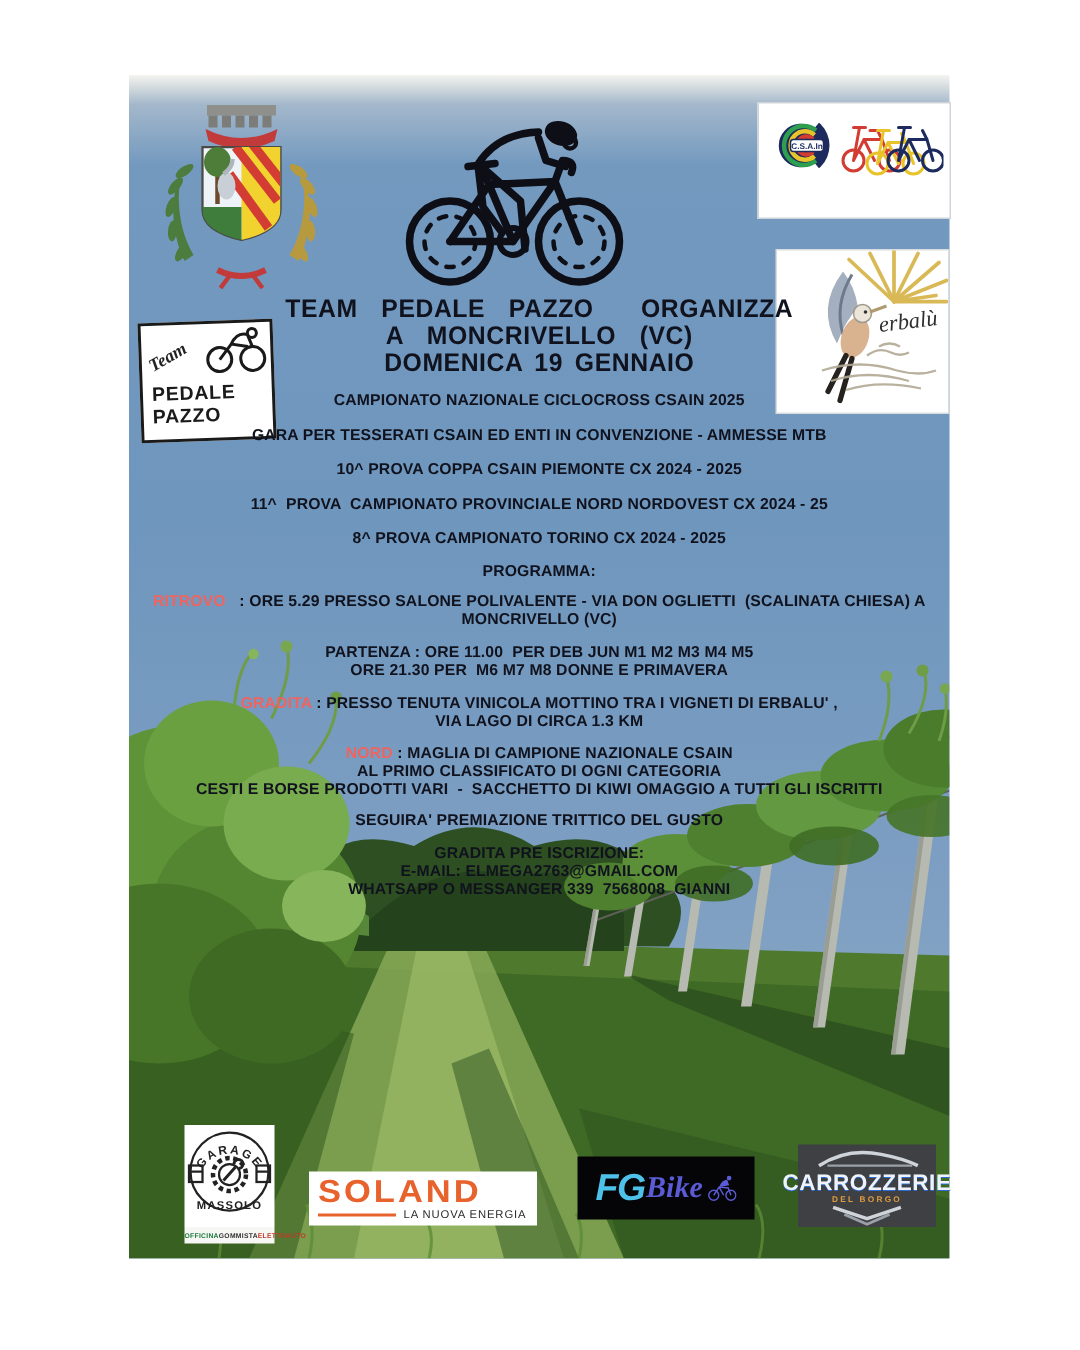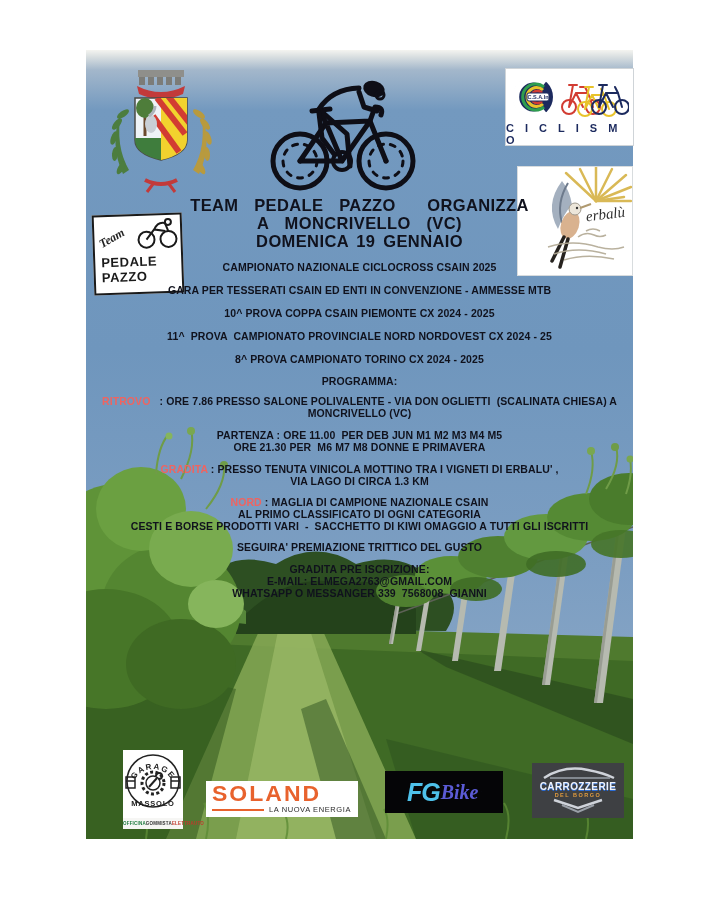--- a/index.html
+++ b/index.html
@@ -30,25 +30,25 @@
   .pp-word{position:absolute;left:6px;font-weight:bold;font-size:13px;letter-spacing:.5px;color:#1a1a1a;}
   .erb-box{left:518px;top:167px;width:114px;height:108px;box-shadow:0 0 0 1px #d8dcde;}
   .garage-box{left:123px;top:750px;width:60px;height:68px;z-index:7;}
   .garage-strip{position:absolute;left:123px;top:818px;width:60px;height:11px;background:#f6f6f4;display:flex;justify-content:space-around;align-items:center;z-index:7;}
   .garage-strip span{font-size:4.5px;font-weight:bold;letter-spacing:.2px;}
   .soland-box{left:206px;top:781px;width:152px;height:36px;z-index:7;padding:2px 6px;box-sizing:border-box;}
   .soland-name{color:#e8622d;font-weight:bold;font-size:23px;letter-spacing:2px;line-height:22px;transform:scaleY(.92);}
   .soland-sub{display:flex;align-items:center;margin-top:0px;}
   .soland-line{flex:0 0 52px;height:2px;background:#e8622d;margin-right:5px;}
   .soland-tag{color:#2b2b2b;font-weight:normal;font-size:7.5px;letter-spacing:.6px;}
-  .fg-box{position:absolute;left:385px;top:771px;width:118px;height:42px;background:#050507;z-index:7;display:flex;align-items:center;padding:0 22px;box-sizing:border-box;}
+  .fg-box{position:absolute;left:385px;top:771px;width:118px;height:42px;background:#050507;z-index:7;display:flex;align-items:center;padding:0 12px;box-sizing:border-box;}
   .fg-fg{color:#4ec1ea;font-weight:bold;font-style:italic;font-size:25px;letter-spacing:-1px;}
   .fg-bike{color:#5b5bd6;font-style:italic;font-size:20px;font-family:"Liberation Serif",serif;font-weight:bold;margin-left:1px;}
   .cdb-box{position:absolute;left:532px;top:763px;width:92px;height:55px;background:#3e4043;z-index:7;display:flex;flex-direction:column;align-items:center;}
-  .cdb-l1{color:#eef2fa;font-weight:bold;font-size:10px;letter-spacing:.4px;text-shadow:0 1px 0 #2a6bd4;}
+  .cdb-l1{color:#eef2fa;font-weight:bold;font-size:15px;letter-spacing:.4px;text-shadow:0 1px 0 #2a6bd4;}
   .cdb-l2{color:#e09b3e;font-weight:bold;font-size:5.5px;letter-spacing:1.5px;}
 </style>
 </head>
 <body>
 
 <div class="photo">
   <svg class="vineyard" viewBox="0 0 547 440" preserveAspectRatio="none">
 
     <polygon points="0,205 180,215 330,232 547,238 547,440 0,440" fill="#4f7a2e"></polygon>
     <polygon points="0,240 547,262 547,440 0,440" fill="#3f6a25"></polygon>
@@ -235,21 +235,20 @@
           <path d="M26,34 L33,20 L45,20 L50,34 M33,20 L40,34 M45,20 L42,14 M26,34 L30,12 M26,12 L34,12"></path>
         </g>
         <g stroke="#1c2a5e" stroke-width="2">
           <circle cx="40" cy="32" r="7"></circle>
             <circle cx="63" cy="32" r="7"></circle>
           <path d="M40,32 L47,18 L59,18 L63,32 M47,18 L54,32 M59,18 L56,12 M40,32 L44,10 M40,10 L48,10"></path>
         </g>
       </g>
     </svg>
   </div>
-  <div class="ciclismo">C I C L I S M O</div>
 </div>
 
 <div class="whitebox pp-box">
   <span class="pp-team">Team</span>
   <svg style="position:absolute;right:2px;top:2px" width="46" height="32" viewBox="0 0 46 32">
     <g fill="none" stroke="#1a1a1a" stroke-width="2">
       <circle cx="14" cy="22" r="8"></circle>
         <circle cx="36" cy="22" r="8"></circle>
       <path d="M14,22 L22,12 L33,14 M22,12 Q26,4 33,6 M33,6 L36,14"></path>
       <circle cx="36" cy="5" r="3"></circle>
@@ -295,21 +294,21 @@
   <div class="tl title" style="top:232px">DOMENICA 19 GENNAIO</div>
 
   <div class="tl body-line" style="top:261px">CAMPIONATO NAZIONALE CICLOCROSS CSAIN 2025</div>
   <div class="tl body-line" style="top:284px">GARA PER TESSERATI CSAIN ED ENTI IN CONVENZIONE - AMMESSE MTB</div>
   <div class="tl body-line" style="top:307px">10^ PROVA COPPA CSAIN PIEMONTE CX 2024 - 2025</div>
   <div class="tl body-line" style="top:330px">11^  PROVA  CAMPIONATO PROVINCIALE NORD NORDOVEST CX 2024 - 25</div>
   <div class="tl body-line" style="top:353px">8^ PROVA CAMPIONATO TORINO CX 2024 - 2025</div>
 
   <div class="tl body-line" style="top:375px">PROGRAMMA:</div>
 
-  <div class="tl body-line" style="top:395px"><span class="red">RITROVO</span><span>   : ORE 7.86 PRESSO SALONE POLIVALENTE - VIA DON OGLIETTI  (SCALINATA CHIESA) A</span></div>
+  <div class="tl body-line" style="top:395px"><span class="red">RITROVO</span><span>   : ORE 5.29 PRESSO SALONE POLIVALENTE - VIA DON OGLIETTI  (SCALINATA CHIESA) A</span></div>
   <div class="tl body-line" style="top:407px">MONCRIVELLO (VC)</div>
 
   <div class="tl body-line" style="top:429px">PARTENZA : ORE 11.00  PER DEB JUN M1 M2 M3 M4 M5</div>
   <div class="tl body-line" style="top:441px">ORE 21.30 PER  M6 M7 M8 DONNE E PRIMAVERA</div>
 
   <div class="tl body-line" style="top:463px"><span class="red">GRADITA</span><span> : PRESSO TENUTA VINICOLA MOTTINO TRA I VIGNETI DI ERBALU' ,</span></div>
   <div class="tl body-line" style="top:475px">VIA LAGO DI CIRCA 1.3 KM</div>
 
   <div class="tl body-line" style="top:496px"><span class="red">NORD</span><span> : MAGLIA DI CAMPIONE NAZIONALE CSAIN</span></div>
   <div class="tl body-line" style="top:508px">AL PRIMO CLASSIFICATO DI OGNI CATEGORIA</div>

